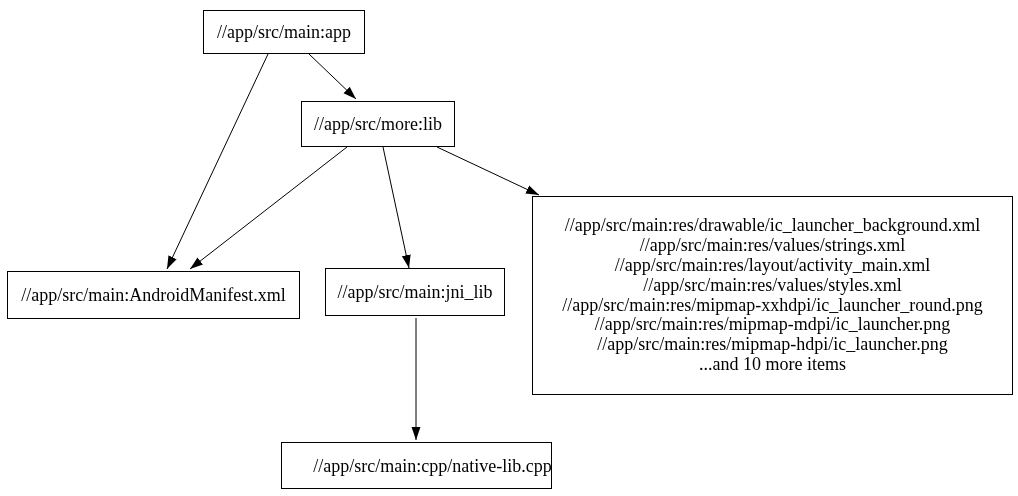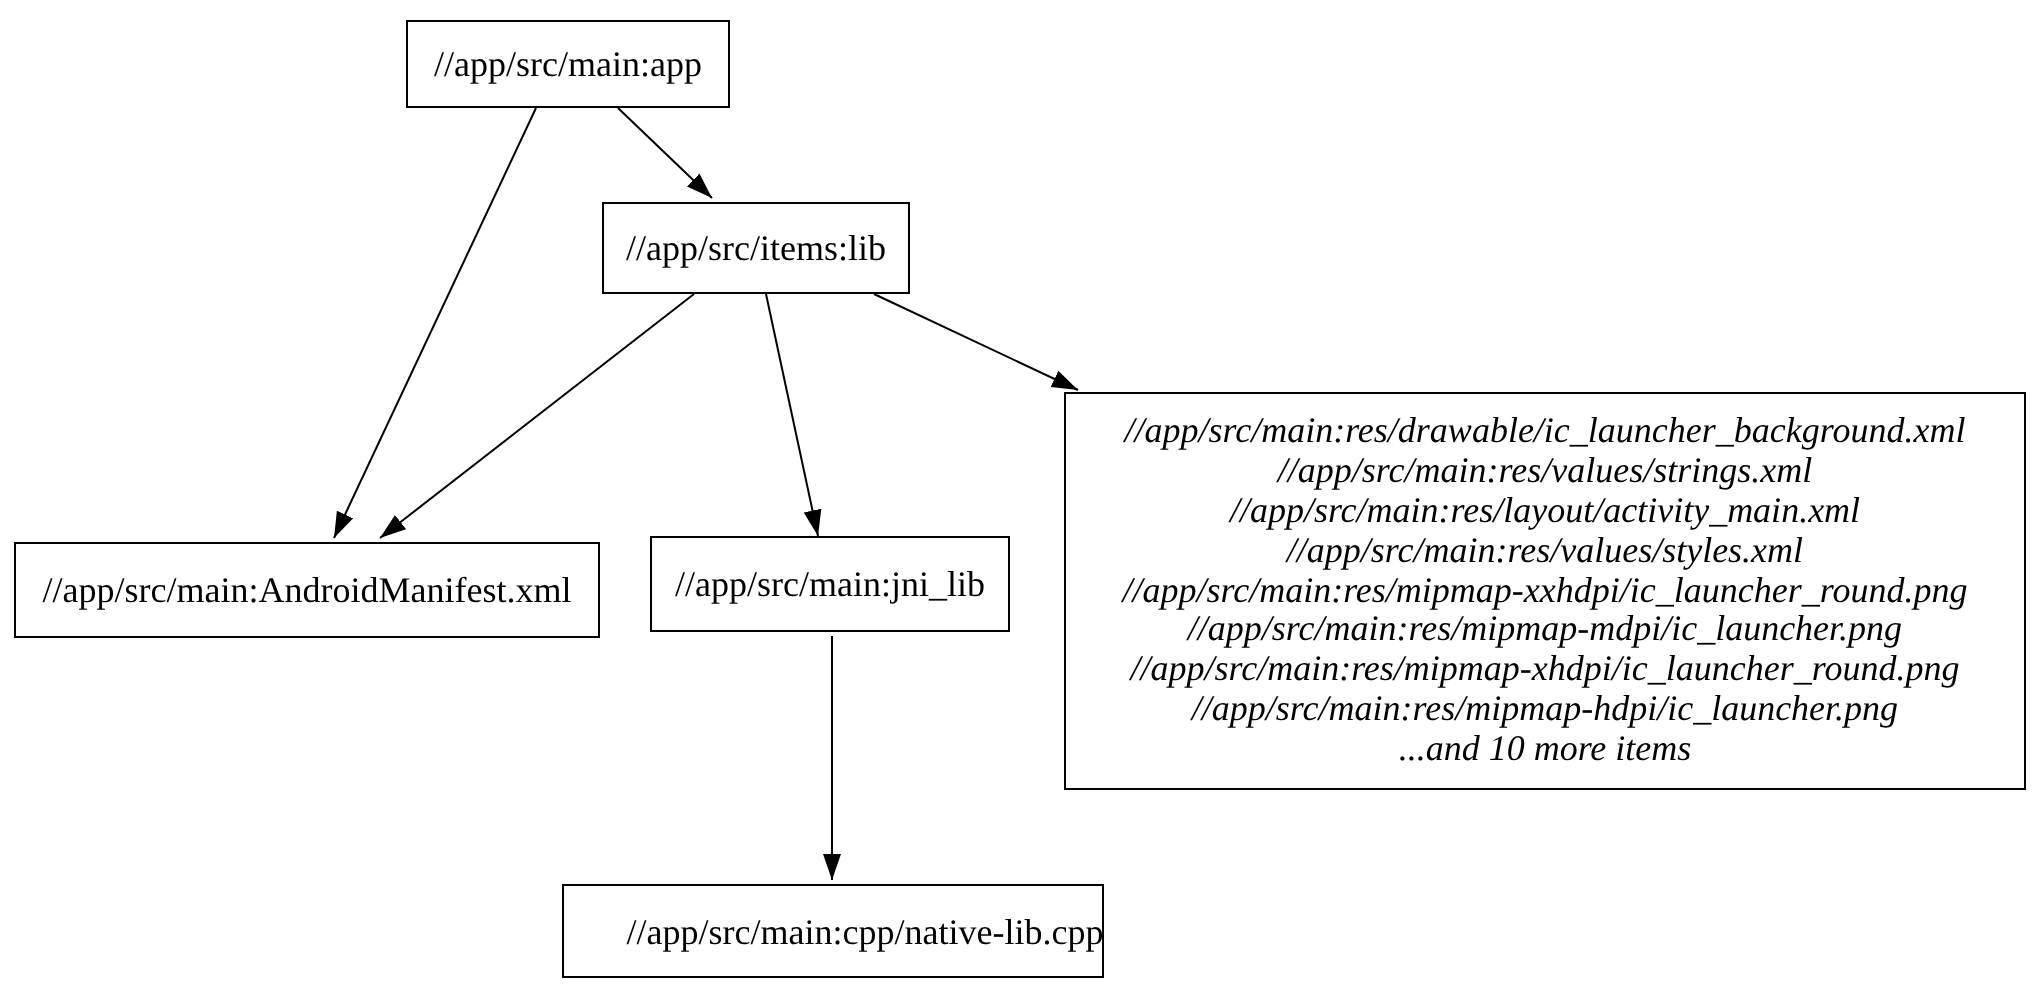--- a/index.html
+++ b/index.html
@@ -64,39 +64,38 @@
     <line class="edge-line" x1="383" y1="147" x2="409" y2="268" marker-end="url(#arrowhead)"></line>
     <line class="edge-line" x1="437" y1="147" x2="539" y2="195" marker-end="url(#arrowhead)"></line>
     <line class="edge-line" x1="416" y1="318" x2="416" y2="440" marker-end="url(#arrowhead)"></line>
   </svg>
 
   <div class="node" style="left:203px; top:10px; width:162px; height:44px;">
     <span>//app/src/main:app</span>
   </div>
 
   <div class="node" style="left:301px; top:101px; width:154px; height:46px;">
-    <span>//app/src/items:lib</span>
+    <span>//app/src/more:lib</span>
   </div>
 
   <div class="node" style="left:7px; top:271px; width:293px; height:48px;">
     <span>//app/src/main:AndroidManifest.xml</span>
   </div>
 
   <div class="node" style="left:325px; top:268px; width:180px; height:48px;">
     <span>//app/src/main:jni_lib</span>
   </div>
 
-  <div class="node multi" style="left:532px; top:196px; width:481px; height:199px;font-style:italic;">
+  <div class="node multi" style="left:532px; top:196px; width:481px; height:199px;">
     <div>//app/src/main:res/drawable/ic_launcher_background.xml</div>
     <div>//app/src/main:res/values/strings.xml</div>
     <div>//app/src/main:res/layout/activity_main.xml</div>
     <div>//app/src/main:res/values/styles.xml</div>
     <div>//app/src/main:res/mipmap-xxhdpi/ic_launcher_round.png</div>
     <div>//app/src/main:res/mipmap-mdpi/ic_launcher.png</div>
-    <div>//app/src/main:res/mipmap-xhdpi/ic_launcher_round.png</div>
     <div>//app/src/main:res/mipmap-hdpi/ic_launcher.png</div>
     <div>...and 10 more items</div>
   </div>
 
   <div class="node" style="left:281px; top:442px; width:271px; height:47px;padding-left:32px;">
     <span>//app/src/main:cpp/native-lib.cpp</span>
   </div>
 
 </div>
 

